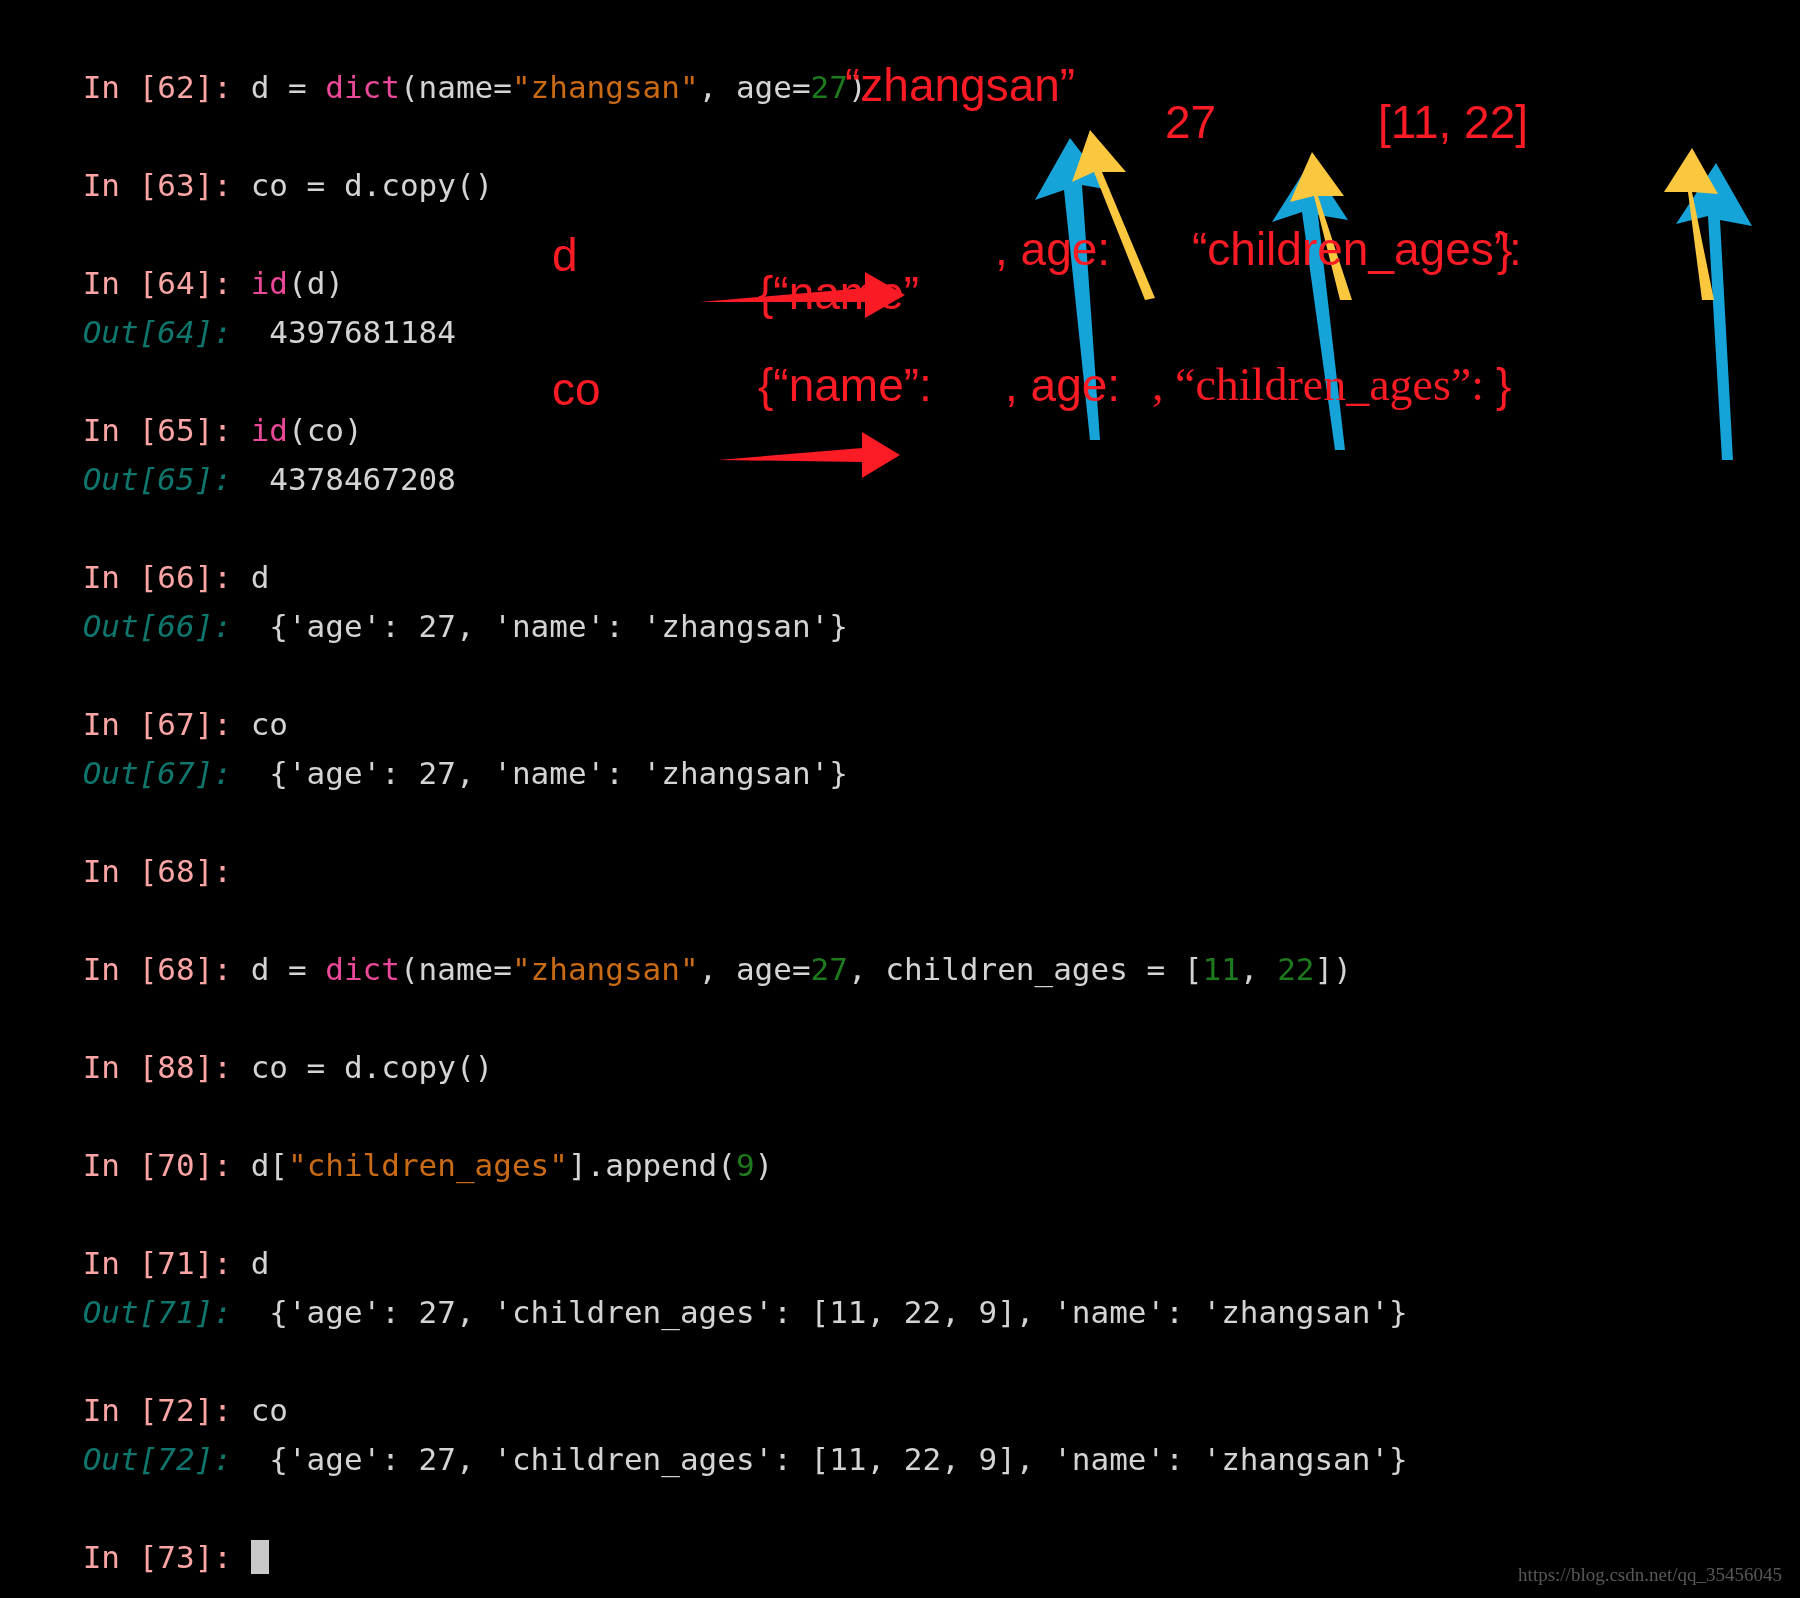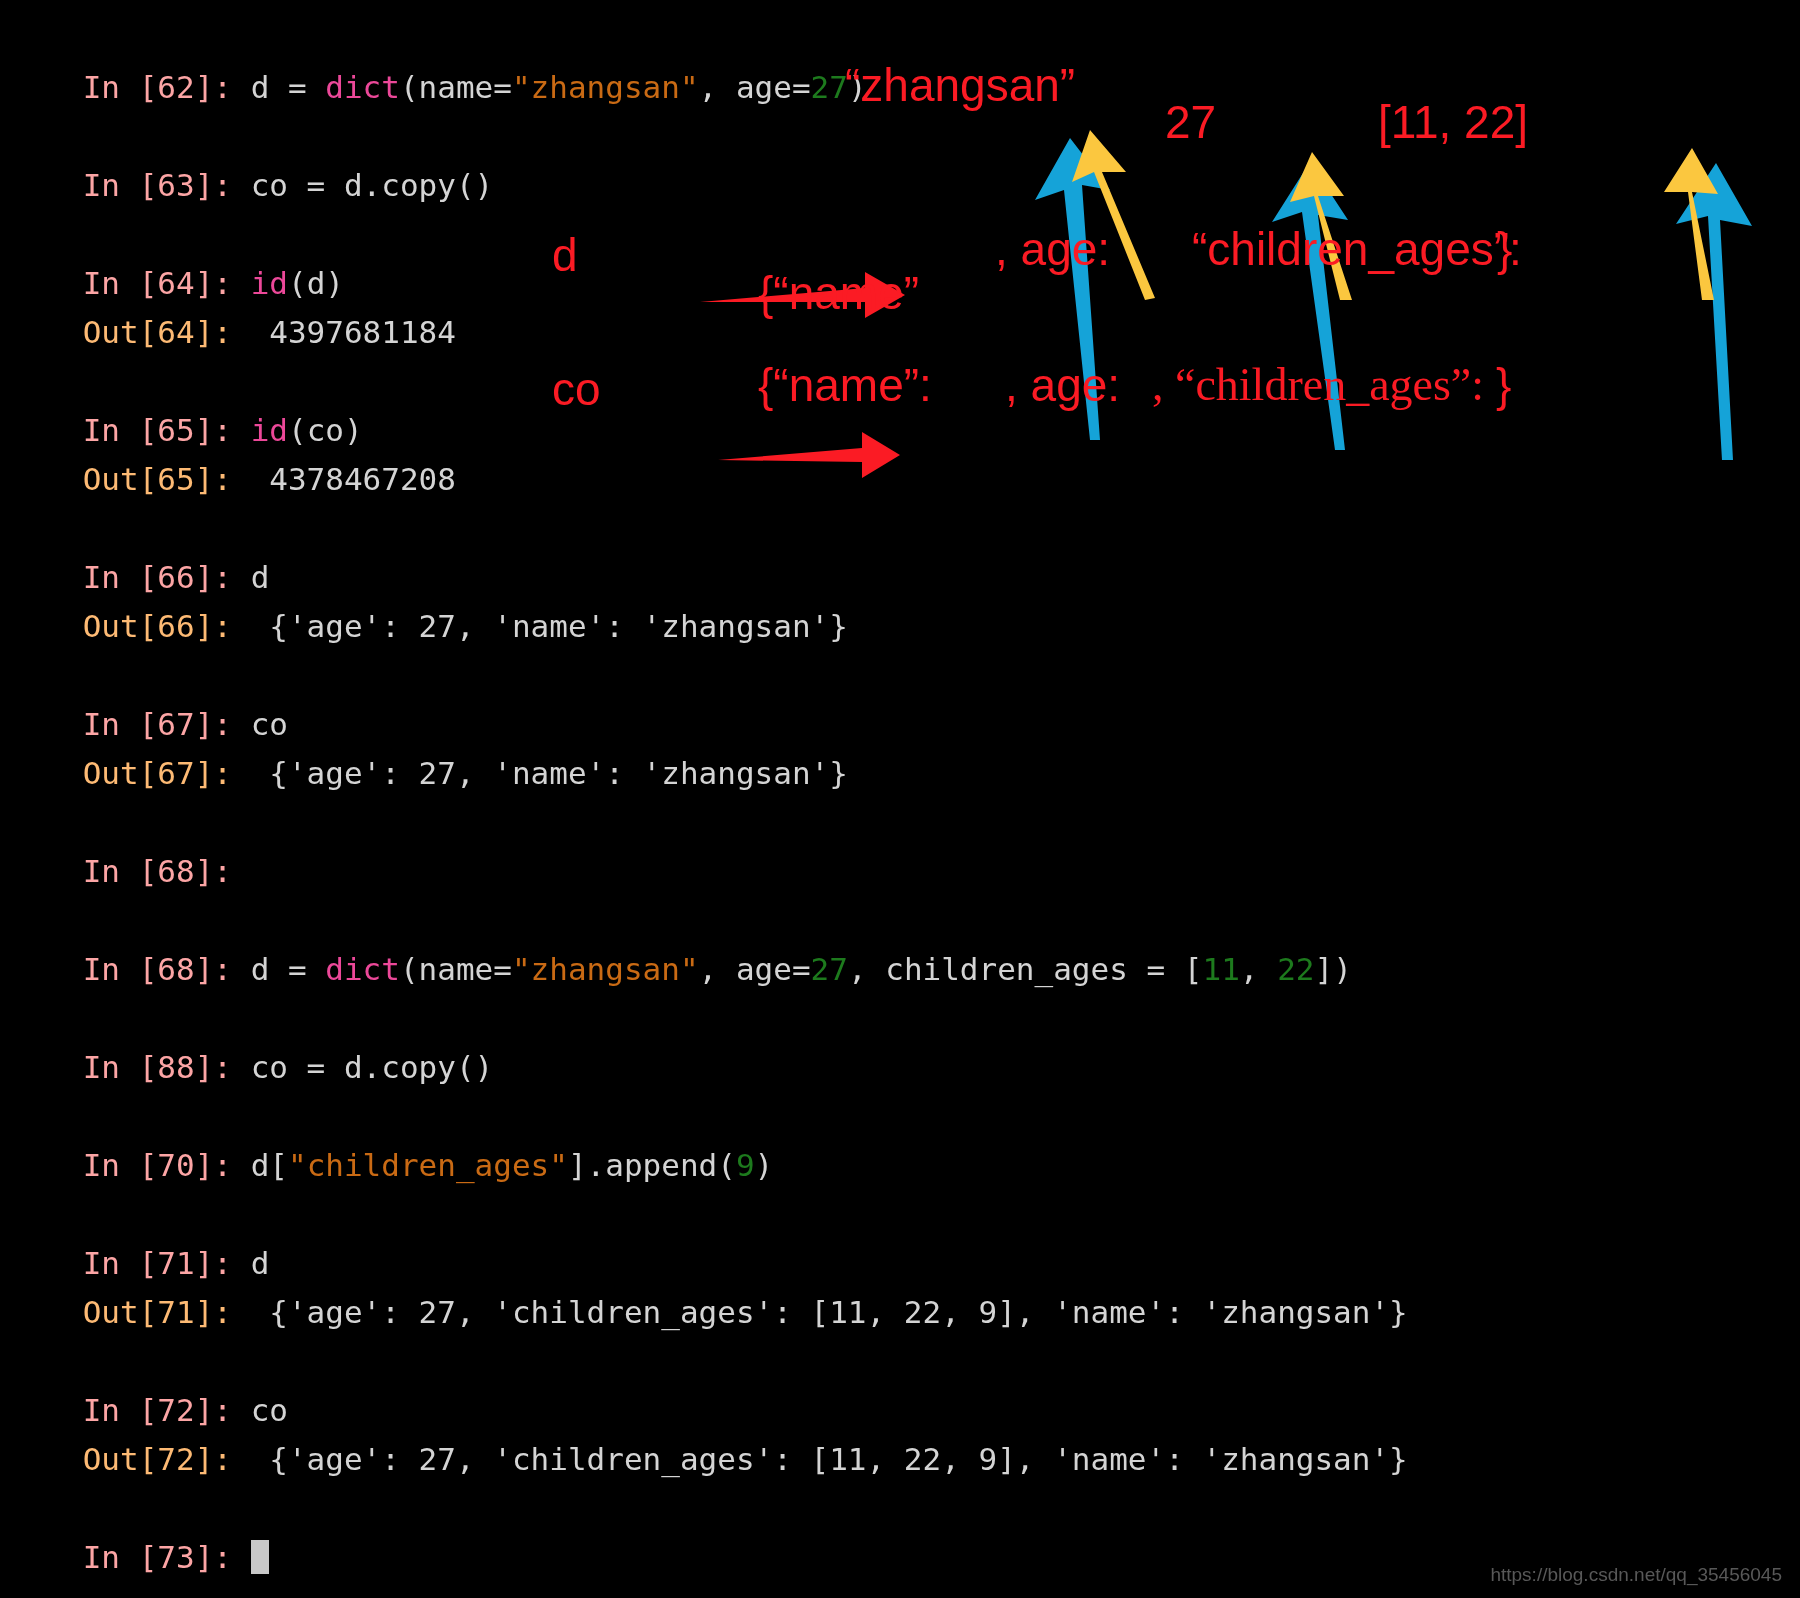--- a/index.html
+++ b/index.html
@@ -23,21 +23,21 @@
     font-family: "DejaVu Sans Mono", "Liberation Mono", monospace;
     font-size: 31px;
     line-height: 49px;
     letter-spacing: 0px;
     color: #d4d4d4;
   }
   .line { white-space: pre; height: 49px; }
   .blank { height: 49px; }
 
   .pin  { color: #fca5a5; }          
-  .pout { color: #fdba74; }
+  .pout { color: #0f766e; font-style: italic; }
   .plain{ color: #d4d4d4; }
   .kw   { color: #ec4899; }          
   .str  { color: #c96a14; }          
   .num  { color: #1d7a1d; }          
   .cursor {
     display: inline-block;
     width: 18px; height: 34px;
     background: #c8c8c8;
     vertical-align: -6px;
   }
@@ -55,21 +55,21 @@
     font-size: 42px;
     white-space: pre;
   }
   .anno-big { font-size: 46px; }
 
   
   #watermark {
     position: absolute;
     right: 18px; bottom: 12px;
     color: #585858;
-    font-family: Liberation Sans, sans-serif;
+    font-family: Liberation Serif, serif;
     font-size: 19px;
     white-space: pre;
   }
 </style>
 </head>
 <body>
 
 <div id="terminal">
 
   <div class="line">

